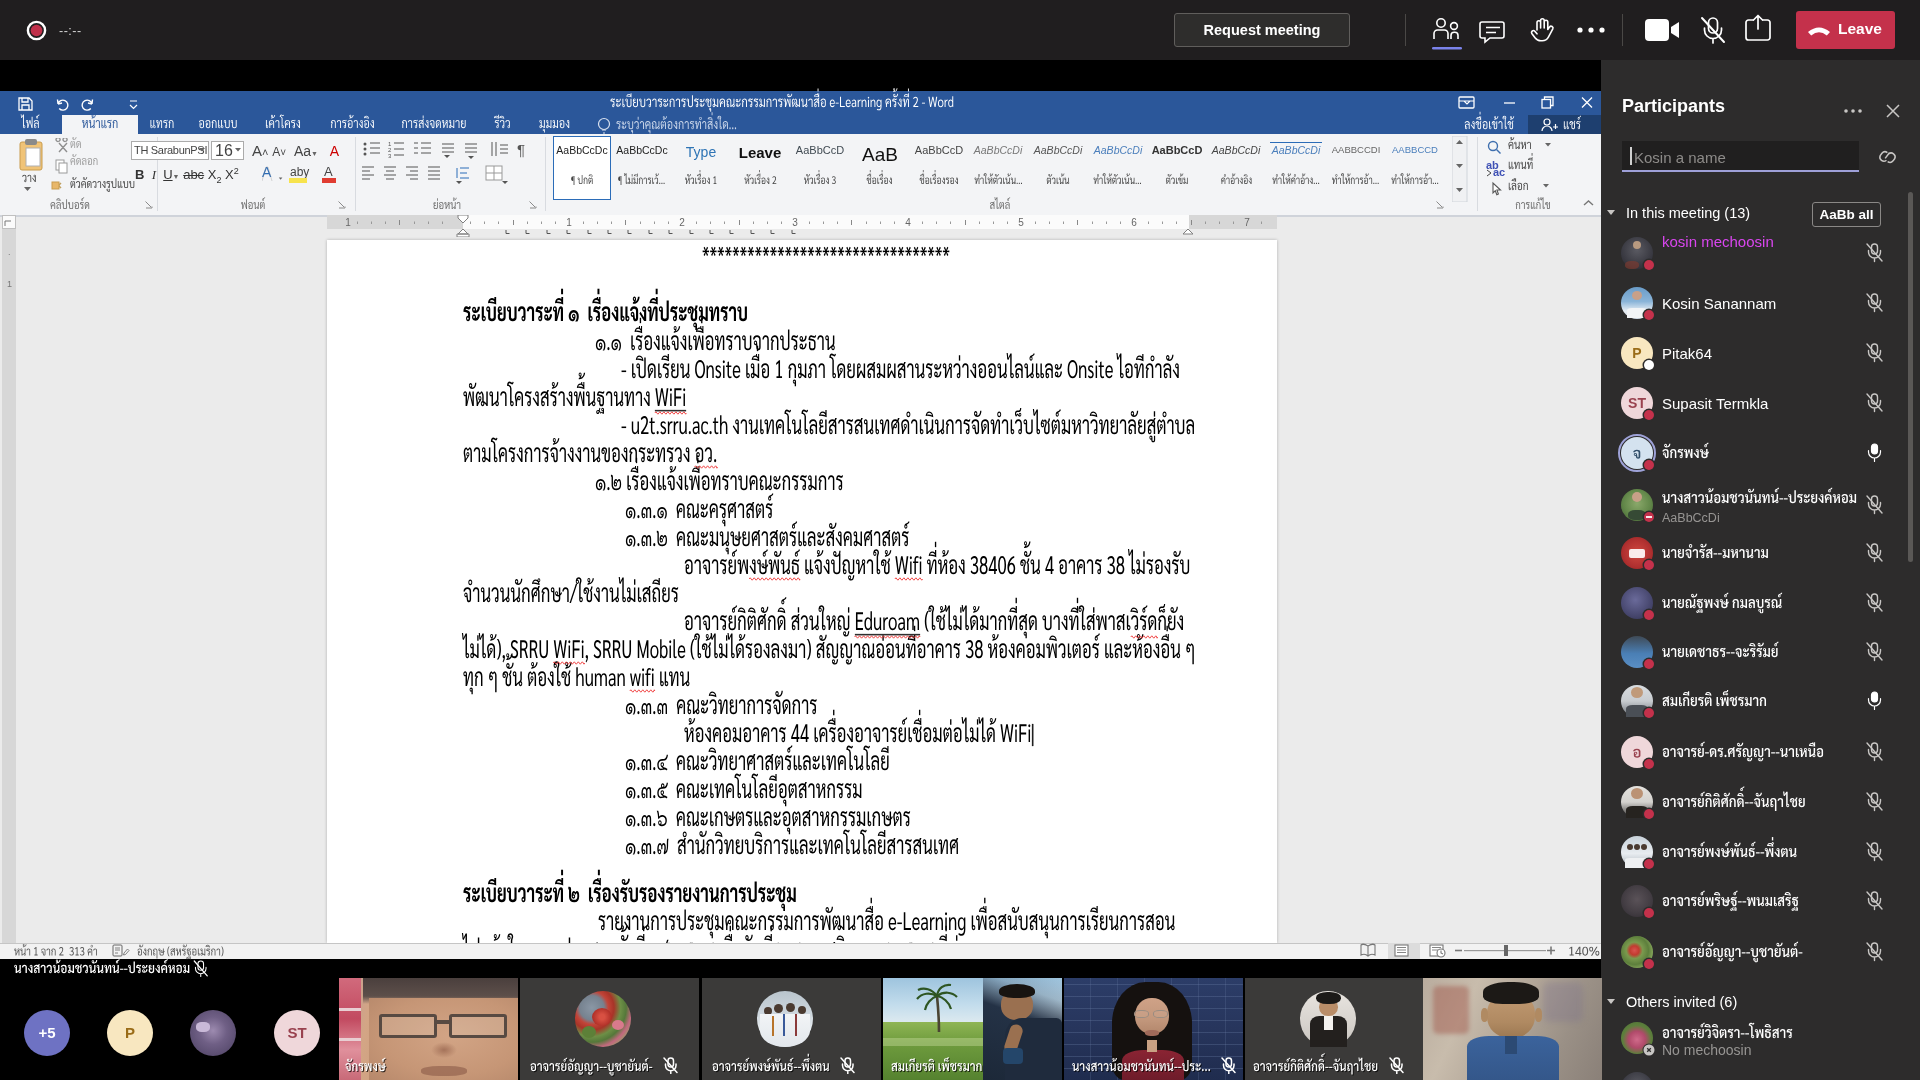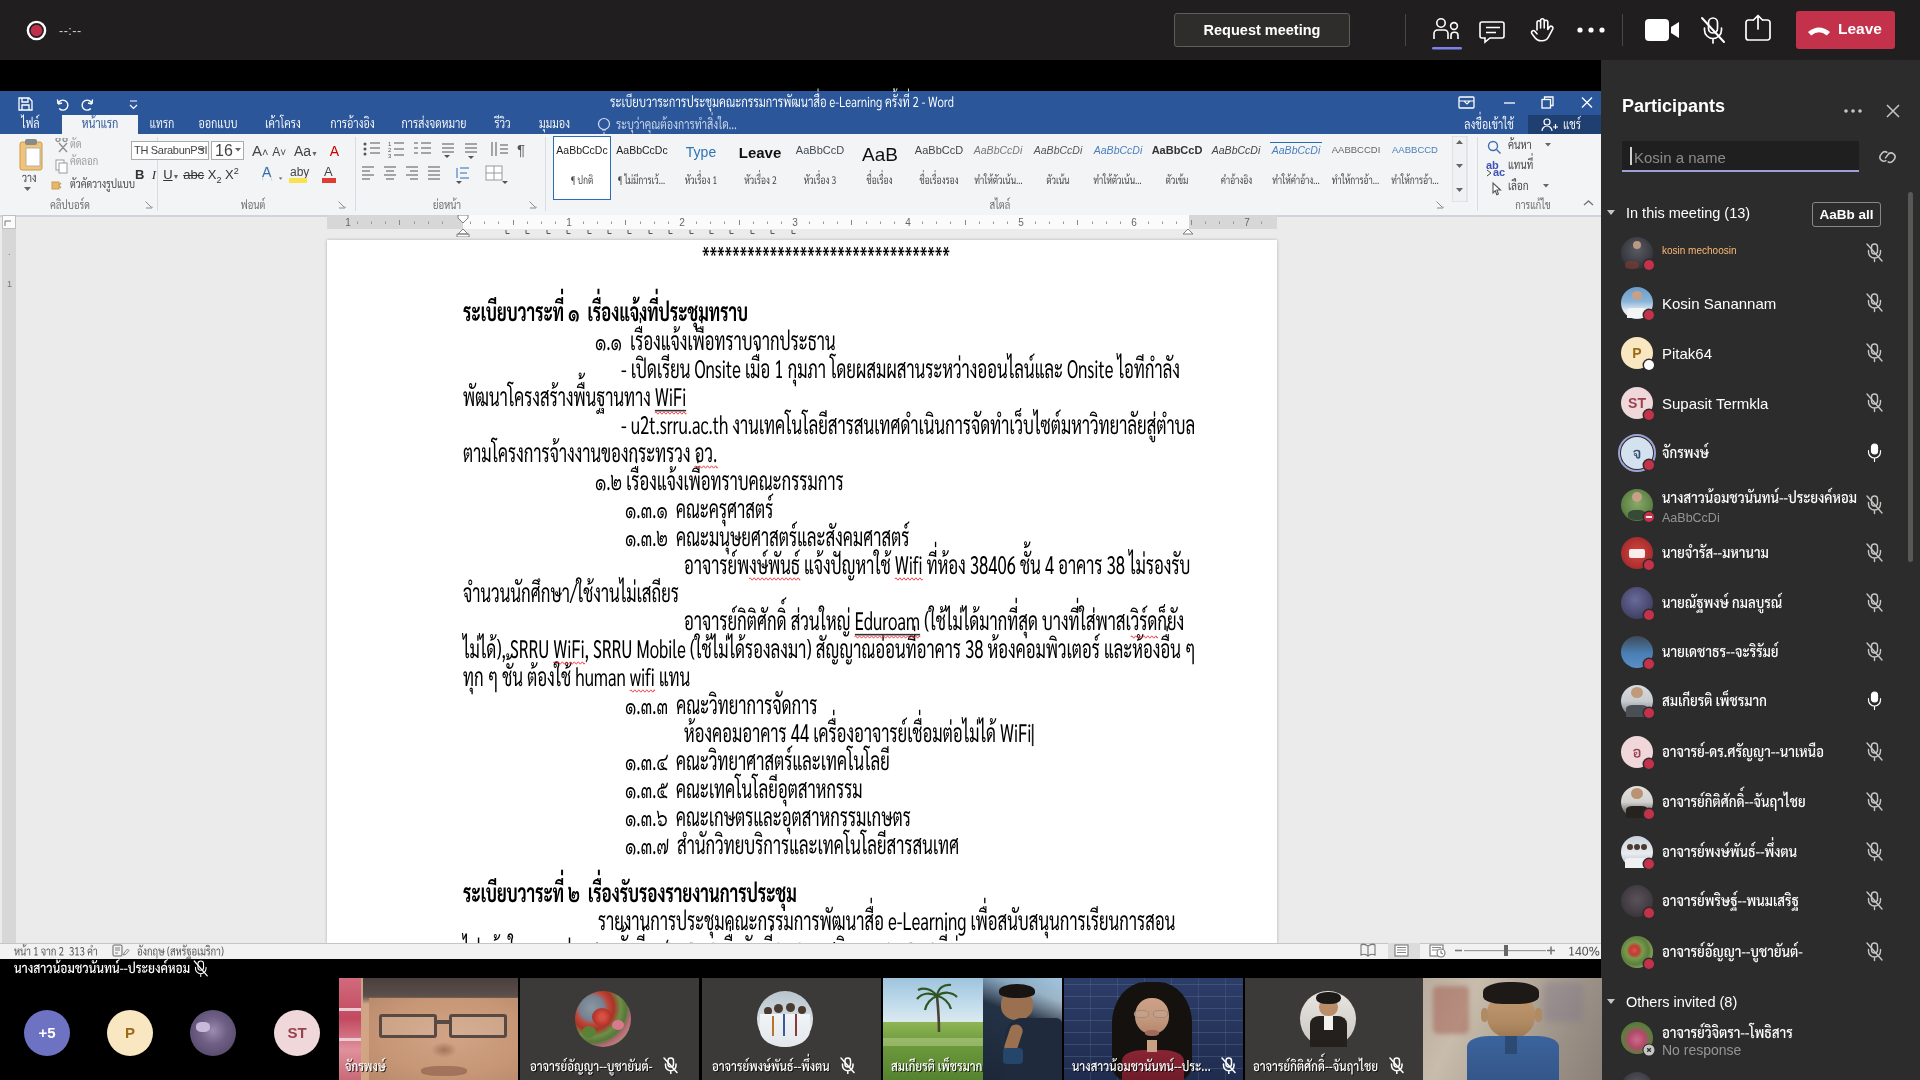--- a/index.html
+++ b/index.html
@@ -1534,21 +1534,21 @@
   </svg>
 <div class="abs" style="left:1622px;top:141px;width:237px;height:31px;background:#201f1f;border-bottom:2px solid #9ea0d8"></div>
 <div class="abs" style="left:1630px;top:147px;width:1.5px;height:18px;background:#d0d0d0"></div>
 <div class="abs" style="left:1634px;top:149px;color:#8d8b89;font-size:15px">Kosin a name</div>
 <svg class="abs" style="left:1878px;top:149px" width="20" height="16" fill="none" stroke="#c8c6c4" stroke-width="1.5">
 <path d="M8 11 a4 4 0 0 1 -5.5-5.5 l2-2 a4 4 0 0 1 5.5 0 M11 5 a4 4 0 0 1 5.5 5.5 l-2 2 a4 4 0 0 1 -5.5 0 M7 9 l5-5" transform="rotate(-8 10 8)"></path>
   </svg>
 <div class="abs" style="left:1626px;top:205px;color:#fff;font-size:14.5px">In this meeting (13)</div>
 <div class="abs" style="left:1812px;top:202px;width:69px;height:25px;border:1px solid #8a8886;border-radius:3px;color:#fff;font-size:13.5px;font-weight:bold;text-align:center;line-height:23px">AaBb all</div>
 <div class="abs" style="left:1621px;top:237px;width:32px;height:32px;border-radius:50%;background:radial-gradient(circle at 50% 40%,#5a5a62 0%,#3a3a42 60%,#26262e 100%)"></div>
-<div class="abs" style="left:1662px;top:245px;color:#fdba74;font-size:10px">kosin mechoosin</div>
+<div class="abs" style="left:1662px;top:233px;color:#d946ef;font-size:15px">kosin mechoosin</div>
 <div class="abs" style="left:1621px;top:287px;width:32px;height:32px;border-radius:50%;background:linear-gradient(180deg,#6a9cc8 0%,#8ab4d8 45%,#e8eef4 75%,#d0dae4 100%)"></div>
 <div class="abs" style="left:1662px;top:295px;color:#fff;font-size:15px">Kosin Sanannam</div>
 <div class="abs" style="left:1621px;top:337px;width:32px;height:32px;border-radius:50%;background:#f8e7c0"></div>
 <div class="abs" style="left:1621px;top:337px;width:32px;height:32px;color:#9a6c18;font-size:14px;font-weight:bold;text-align:center;line-height:32px">P</div>
 <div class="abs" style="left:1662px;top:345px;color:#fff;font-size:15px">Pitak64</div>
 <div class="abs" style="left:1621px;top:387px;width:32px;height:32px;border-radius:50%;background:#efd7da"></div>
 <div class="abs" style="left:1621px;top:387px;width:32px;height:32px;color:#99424f;font-size:14px;font-weight:bold;text-align:center;line-height:32px">ST</div>
 <div class="abs" style="left:1662px;top:395px;color:#fff;font-size:15px">Supasit Termkla</div>
 <div class="abs" style="left:1621px;top:437px;width:32px;height:32px;border-radius:50%;background:#d4e2ef"></div>
 <div class="abs" style="left:1621px;top:489px;width:32px;height:32px;border-radius:50%;background:radial-gradient(circle at 50% 45%,#8aa86a 0%,#63884a 55%,#3f5f30 100%)"></div>
@@ -1570,23 +1570,23 @@
 <div class="abs" style="left:1631px;top:788px;width:12px;height:11px;border-radius:50%;background:#bb9274"></div>
 <div class="abs" style="left:1626px;top:806px;width:22px;height:12px;border-radius:30% 30% 0 0;background:#26231f"></div>
 <div class="abs" style="left:1627px;top:844px;width:6px;height:6px;border-radius:50%;background:#4a3a30"></div>
 <div class="abs" style="left:1634px;top:844px;width:6px;height:6px;border-radius:50%;background:#4a3a30"></div>
 <div class="abs" style="left:1641px;top:844px;width:6px;height:6px;border-radius:50%;background:#4a3a30"></div>
 <div class="abs" style="left:1625px;top:858px;width:24px;height:10px;background:#eef0f2;border-radius:20% 20% 0 0"></div>
 <div class="abs" style="left:1633px;top:241px;width:8px;height:8px;border-radius:50%;background:#b89a80"></div>
 <div class="abs" style="left:1625px;top:261px;width:14px;height:8px;background:#7a3a30;border-radius:40%;opacity:0.7"></div>
 <div class="abs" style="left:1632px;top:291px;width:10px;height:9px;border-radius:50%;background:#c8a088"></div>
 <div class="abs" style="left:1627px;top:308px;width:20px;height:10px;background:#f2f4f6;border-radius:25% 25% 0 0"></div>
-<div class="abs" style="left:1626px;top:994px;color:#fff;font-size:14.5px">Others invited (8)</div>
+<div class="abs" style="left:1626px;top:994px;color:#fff;font-size:14.5px">Others invited (6)</div>
 <div class="abs" style="left:1621px;top:1022px;width:32px;height:32px;border-radius:50%;background:radial-gradient(circle at 50% 55%,#d06a8a 0%,#b04a6a 35%,#5d7f3c 60%,#4c6e33 100%)"></div>
-<div class="abs" style="left:1662px;top:1042px;color:#979593;font-size:14px">No response</div>
+<div class="abs" style="left:1662px;top:1042px;color:#979593;font-size:14px">No mechoosin</div>
 <div class="abs" style="left:1621px;top:1072px;width:32px;height:32px;border-radius:50%;background:radial-gradient(circle at 50% 40%,#5a5a62 0%,#3a3a42 60%,#26262e 100%)"></div>
 <div class="abs" style="left:1908px;top:192px;width:5px;height:370px;background:#5a5856;border-radius:3px"></div>
 <svg class="abs" style="left:0;top:0;pointer-events:none" width="1920" height="1080">
     <g transform="translate(610 107) scale(0.01131 0.0145)" fill="#fff">
       <use href="#q0" x="0"></use>
       <use href="#q1" x="484"></use>
       <use href="#q2" x="1018"></use>
       <use href="#q3" x="1328"></use>
       <use href="#q4" x="1973"></use>
       <use href="#q5" x="1973"></use>

